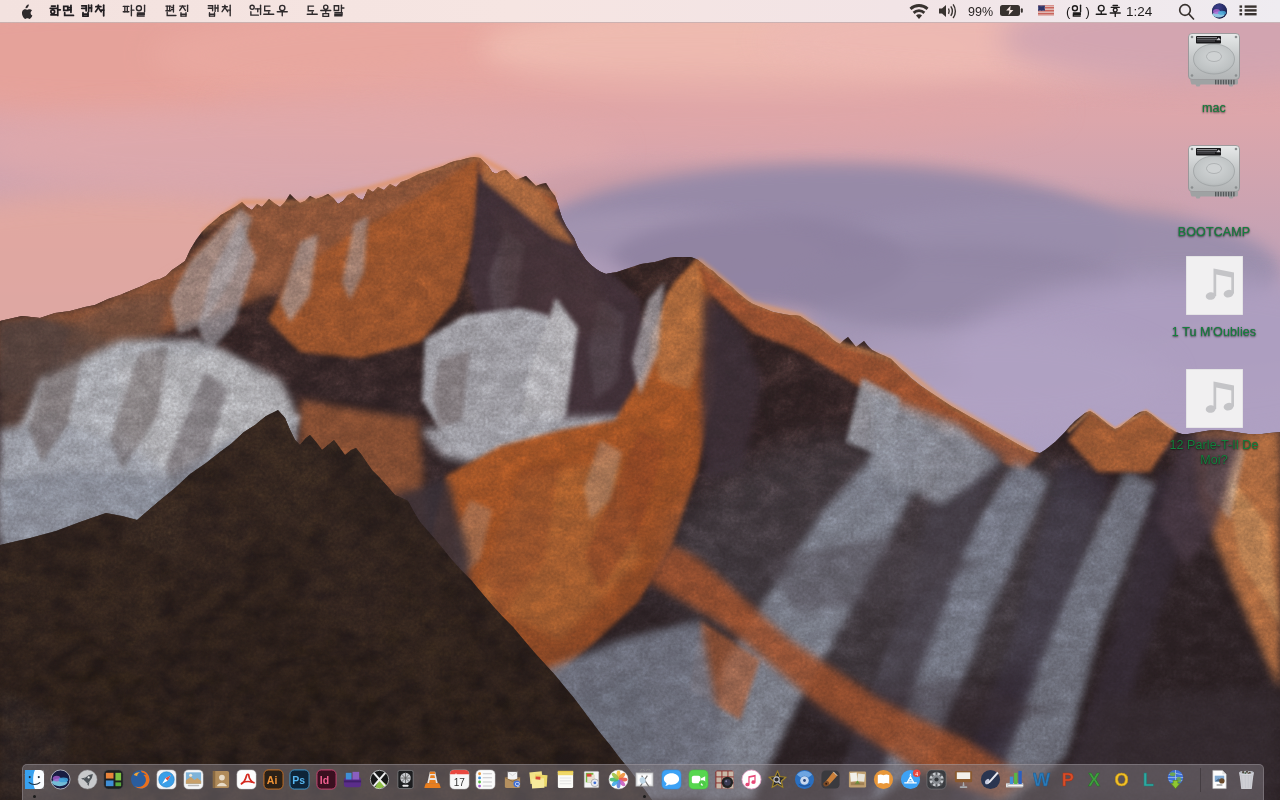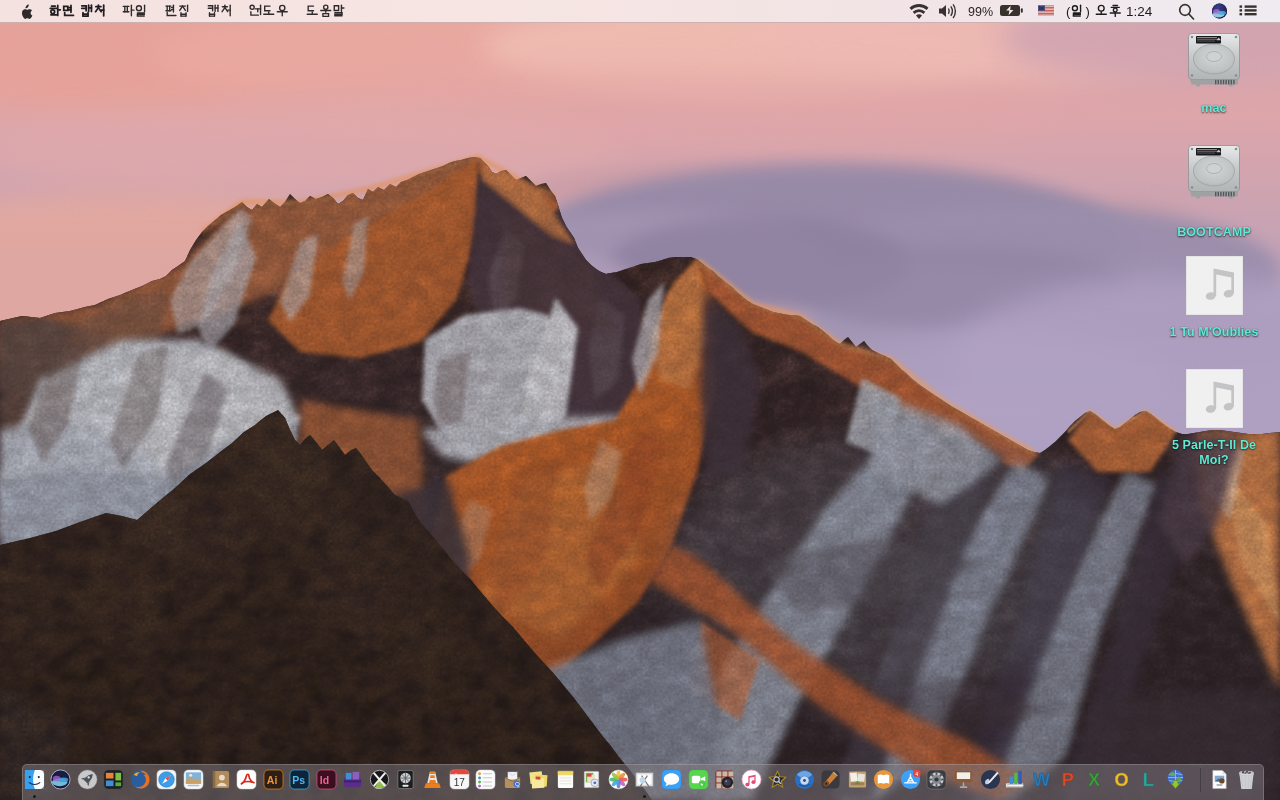--- a/index.html
+++ b/index.html
@@ -1,17 +1,17 @@
 <!DOCTYPE html>
 <html><head><meta charset="utf-8">
 <style>
 html,body{margin:0;padding:0;width:1280px;height:800px;overflow:hidden;background:#000;font-family:"Liberation Sans",sans-serif}
 #stage{position:relative;width:1280px;height:800px;overflow:hidden}
 #menubar{position:absolute;left:0;top:0;width:1280px;height:22px;background:linear-gradient(90deg,#f3e2df 0%,#f6e5e2 40%,#f2e4e6 70%,#efecf1 100%);border-bottom:1px solid rgba(155,115,115,0.45);z-index:30}
-.dlabel{position:absolute;color:#5eead4;font-size:12.5px;font-weight:bold;text-align:center;line-height:14.5px;text-shadow:0 1px 2px rgba(0,0,0,0.65),0 0 1px rgba(0,0,0,0.4);z-index:10;letter-spacing:0.1px}
+.dlabel{position:absolute;color:#15803d;font-size:12.5px;font-weight:normal;text-align:center;line-height:14.5px;text-shadow:0 1px 2px rgba(0,0,0,0.65),0 0 1px rgba(0,0,0,0.4);z-index:10;letter-spacing:0.1px}
 #dock{position:absolute;left:22px;top:764px;width:1240px;height:36px;background:rgba(128,122,128,0.5);border:1px solid rgba(210,205,210,0.25);border-bottom:none;border-radius:5px 5px 0 0;z-index:20}
 .dkic{position:absolute;z-index:25}
 .ddot{position:absolute;width:3px;height:3px;border-radius:50%;background:#1a1a1a;z-index:26}
 </style></head>
 <body>
 <div id="stage">
 <svg id="wp" width="1280" height="800" viewBox="0 0 1280 800" style="position:absolute;left:0;top:0">
       <defs>
 <linearGradient id="sky" x1="0" y1="0" x2="0" y2="1">
  <stop offset="0" stop-color="#e2a3a0"></stop>
@@ -490,21 +490,21 @@
     <div class="dlabel" style="left:1144px;top:325px;width:140px">1 Tu M'Oublies</div>
     <svg style="position:absolute;left:1186px;top:369px" width="57" height="59" viewBox="0 0 57 59">
 <rect x="0" y="0" width="57" height="59" fill="#f1f0f1" stroke="#d8d8da" stroke-width="1"></rect>
 <g fill="#c4c4c7">
 <path d="M27.5,12.5 L48,16.5 L48,22 L30.2,18.6 L30.2,40 L27.5,40 Z"></path>
 <path d="M45.3,18 L48,18.5 L48,37.5 L45.3,37.5 Z"></path>
 <ellipse cx="24.7" cy="40" rx="5" ry="3.8" transform="rotate(-12 24.7 40)"></ellipse>
 <ellipse cx="42.6" cy="37.6" rx="5" ry="3.8" transform="rotate(-12 42.6 37.6)"></ellipse>
 </g>
     </svg>
-    <div class="dlabel" style="left:1162px;top:438px;width:104px">5 Parle-T-Il De Moi?</div>
+    <div class="dlabel" style="left:1162px;top:438px;width:104px">12 Parle-T-Il De Moi?</div>
 <div id="dock"></div>
     <svg class="dkic" style="left:23.7px;top:769px" width="21" height="21" viewBox="0 0 22 22">
       <rect x="1" y="1" width="20" height="20" rx="4.5" fill="#fff"></rect>
       <path d="M1,1 h10.5 v20 H1 q-0,0 0,0 Z" fill="#3b97e8" opacity="0"></path>
       <path d="M5.5,1 C8,6 8,16 5.5,21 L1,21 L1,1 Z M5.5,1 L11.5,1 C9,6 9,16 11.5,21 L5.5,21" fill="#38a1ef"></path>
       <path d="M11.5,1 L21,1 L21,21 L11.5,21 C9,16 9,6 11.5,1 Z" fill="#e8f4fd" opacity="0.2"></path>
       <circle cx="6" cy="8.5" r="1.1" fill="#1a2a3a"></circle>
       <circle cx="15.5" cy="8.5" r="1.1" fill="#1a2a3a"></circle>
       <path d="M5,14 q6,4.5 12,0" stroke="#1a2a3a" stroke-width="1.2" fill="none"></path>
     </svg>

